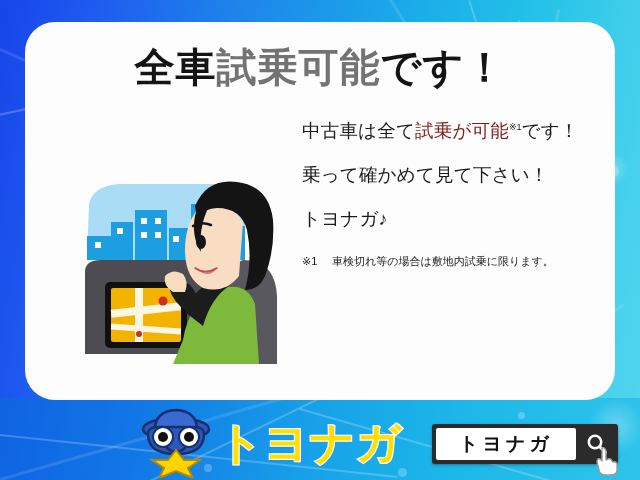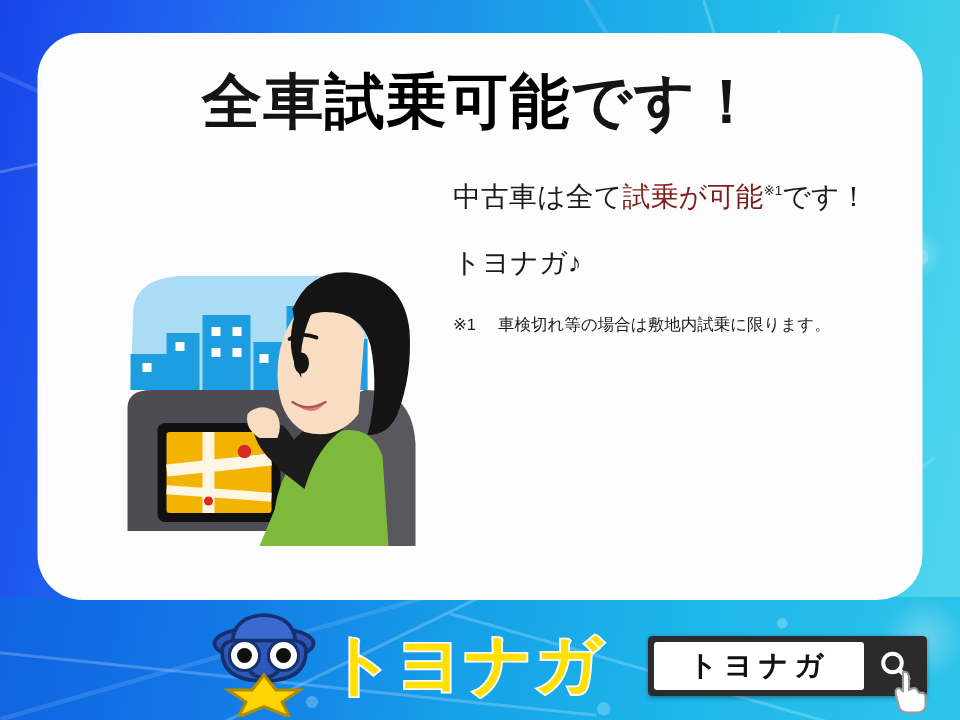--- a/index.html
+++ b/index.html
@@ -20,21 +20,21 @@
   .streak.soft{background:rgba(255,255,255,.22);height:3px;}
   .dot{position:absolute;border-radius:50%;background:rgba(255,255,255,.45);}
   .glow{position:absolute;border-radius:50%;
         background:radial-gradient(circle,rgba(255,255,255,.55) 0%,rgba(255,255,255,0) 70%);}
 
   
   .card{position:absolute;left:25px;top:22px;width:590px;height:378px;
         background:#fdfdfd;border-radius:30px;}
   .card-title{position:absolute;left:0;right:0;top:18px;text-align:center;
       font-size:40px;font-weight:bold;letter-spacing:1px;color:#141414;white-space:nowrap;}
-  .card-title .hl{color:#000000;}
+  .card-title .hl{color:#737373;}
 
   
   .copy{position:absolute;left:277px;top:92px;width:305px;color:#1b1b1b;}
   .ln{font-size:18.5px;line-height:27px;white-space:nowrap;letter-spacing:.2px;}
   .ln .hl{color:#7f1d1d;}
   .sup{font-size:9px;vertical-align:super;letter-spacing:0;}
   .para{margin-bottom:17px;}
   .notes{margin-top:20px;font-size:11px;line-height:19px;color:#1b1b1b;white-space:nowrap;}
   .note-mark{display:inline-block;width:30px;}
 
@@ -168,20 +168,21 @@
       </svg>
     </div>
 
     <div class="copy">
 
       <div class="para">
         <div class="ln"><span>中古車は全て</span><span class="hl">試乗が可能</span><span class="sup">※1</span><span>です！</span></div>
       </div>
 
       <div class="para">
+        <div class="ln">乗って確かめて見て下さい！</div>
       </div>
 
       <div class="para">
         <div class="ln">トヨナガ♪</div>
       </div>
 
       <div class="notes">
         <div><span class="note-mark">※1</span><span>車検切れ等の場合は敷地内試乗に限ります。</span></div>
       </div>
 

